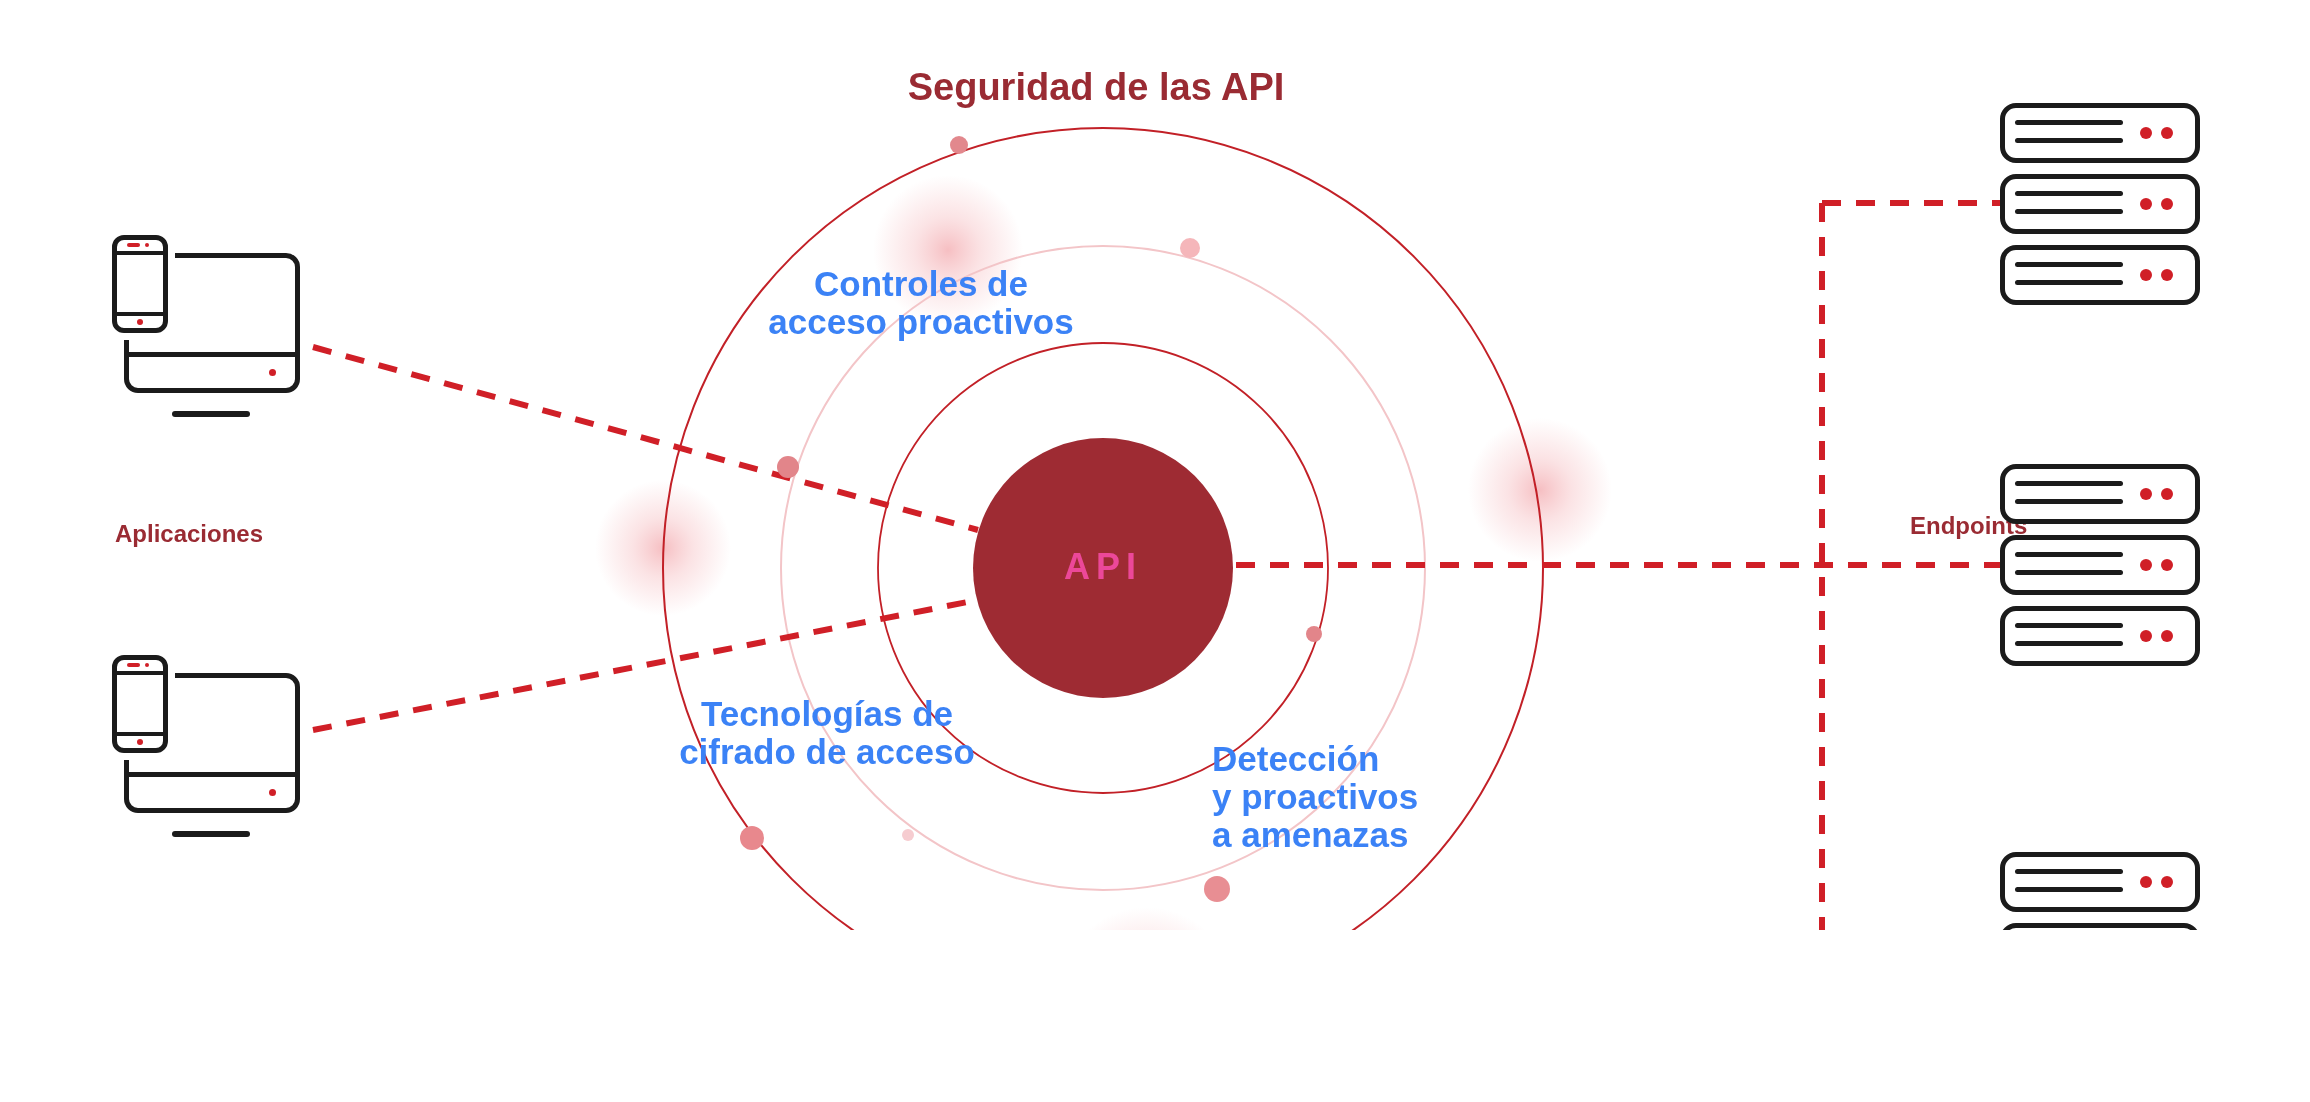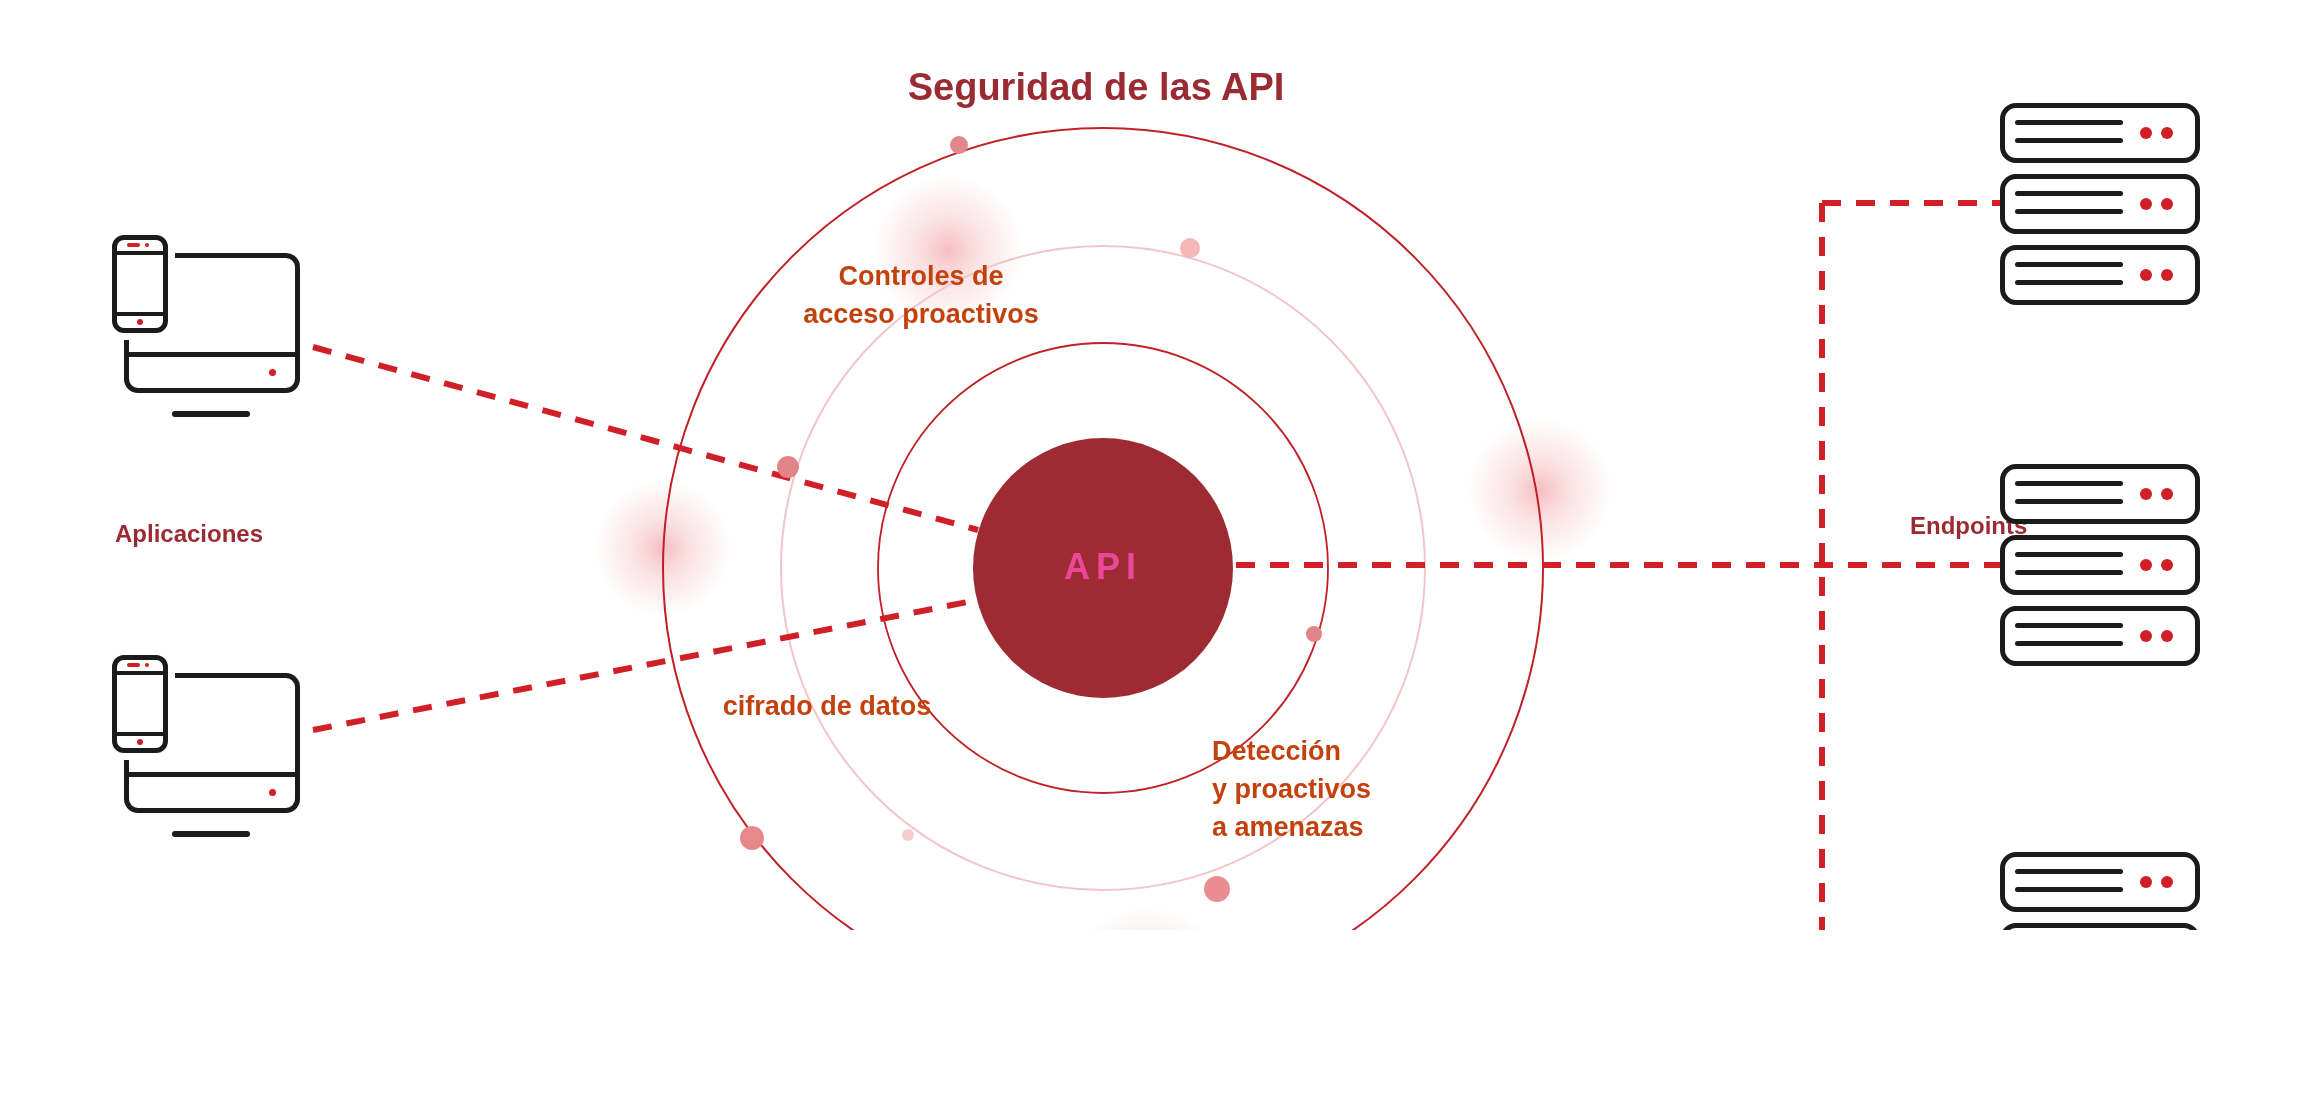--- a/index.html
+++ b/index.html
@@ -9,21 +9,21 @@
     background:#ffffff;
     font-family:"Liberation Sans","DejaVu Sans",sans-serif;
     overflow:hidden;
   }
   .layer{position:absolute;left:0;top:0;}
   .title{
     position:absolute;left:796px;top:66px;width:600px;
     text-align:center;font-size:38px;font-weight:bold;color:#9a2b33;
   }
   .ring-label{
-    position:absolute;font-size:27px;line-height:38px;font-weight:bold;color:#c2410c;
+    position:absolute;font-size:35px;line-height:38px;font-weight:bold;color:#3b82f6;margin-top:8px;
   }
   .rl-center{text-align:center;}
   .side-label{
     position:absolute;font-size:24px;font-weight:bold;color:#9a2b33;
   }
   .api-label{
     position:absolute;left:1003px;top:546px;width:200px;text-align:center;
     font-size:36px;font-weight:bold;color:#ec4899;letter-spacing:6px;
   }
   
@@ -109,21 +109,22 @@
 
   <div class="api-label">API</div>
 
   <div class="ring-label rl-center" style="left:721px;top:257px;width:400px;">
     <div>Controles de</div>
     <div>acceso proactivos</div>
   </div>
 
 
   <div class="ring-label rl-center" style="left:627px;top:687px;width:400px;">
-    <div>cifrado de datos</div>
+    <div>Tecnologías de</div>
+    <div>cifrado de acceso</div>
   </div>
 
   <div class="ring-label" style="left:1212px;top:732px;">
     <div>Detección</div>
     <div>y proactivos</div>
     <div>a amenazas</div>
   </div>
 
   <div class="side-label" style="left:115px;top:520px;">Aplicaciones</div>
 

